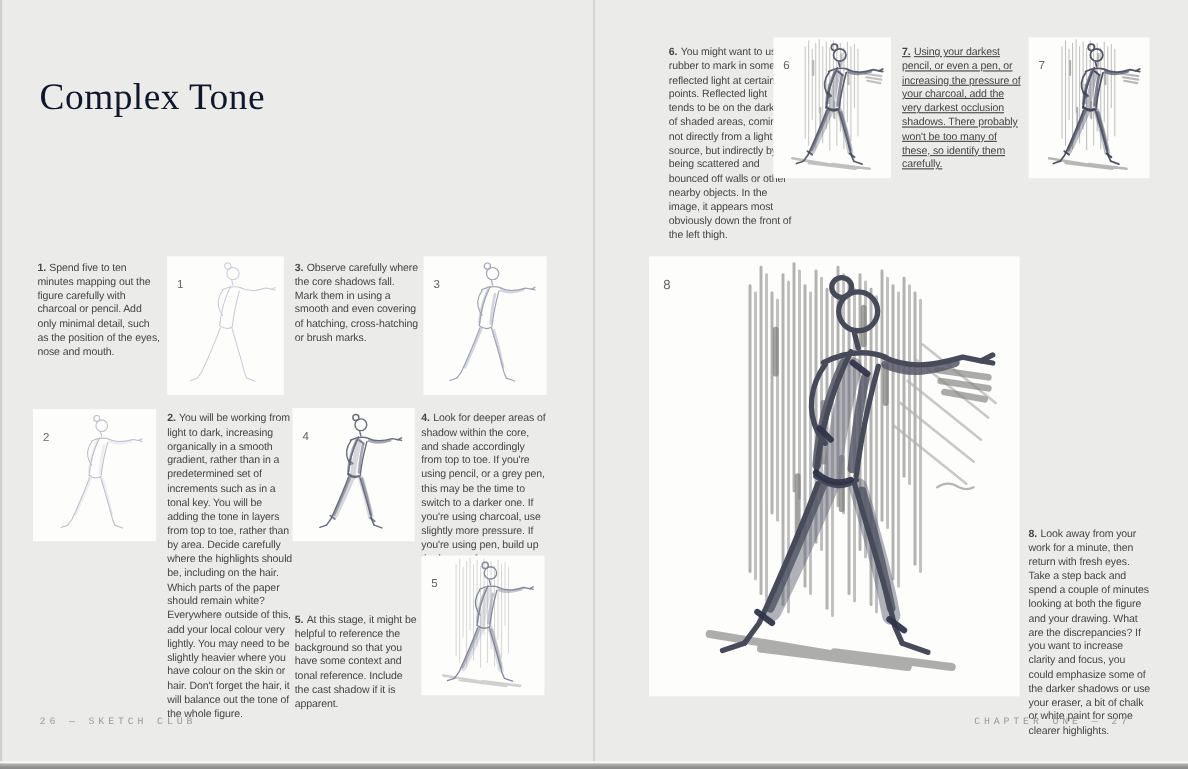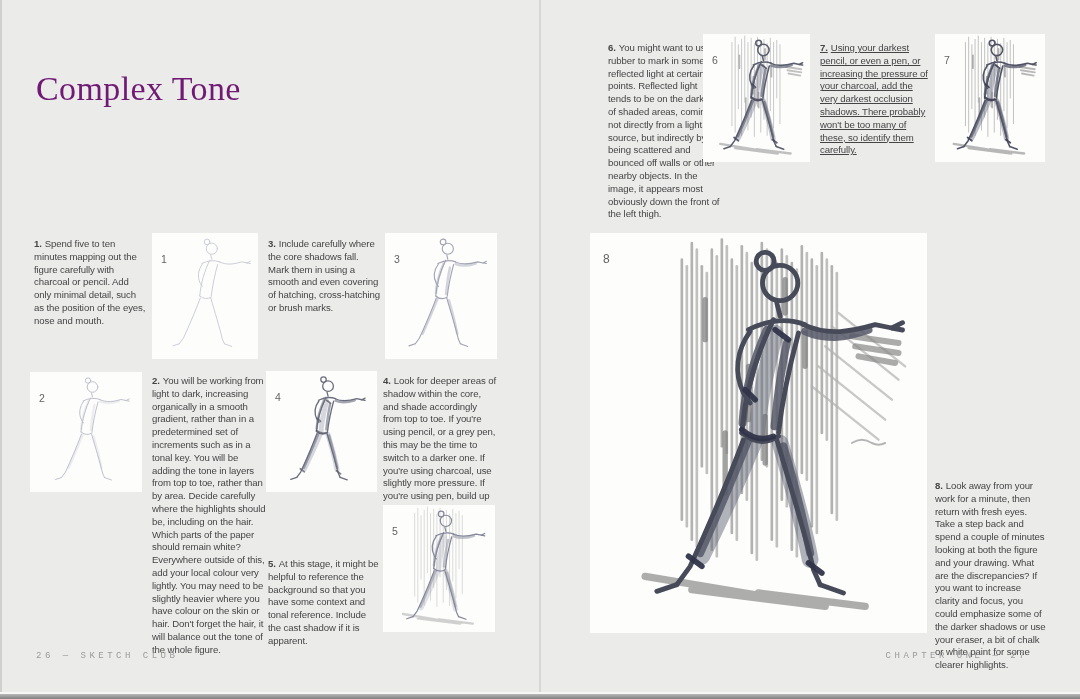--- a/index.html
+++ b/index.html
@@ -4,21 +4,21 @@
 <style>
   html,body{margin:0;padding:0;background:#ebebea;}
   .stage{position:relative;width:1080px;height:699px;background:#ebebea;overflow:hidden;
          font-family:"Liberation Sans",sans-serif;}
   .gutter{position:absolute;left:539px;top:0;width:2px;height:100%;background:#d6d6d4;}
   .edge-left{position:absolute;left:0;top:0;width:2px;height:100%;background:#cfcfcd;}
   .edge-white{position:absolute;left:0;bottom:5px;width:100%;height:2px;background:#f7f7f6;}
   .edge-bottom{position:absolute;left:0;bottom:0;width:100%;height:5px;
                background:linear-gradient(#b9b9b9,#7e7e7e);}
   .title{position:absolute;left:36px;top:70px;font-family:"Liberation Serif","DejaVu Serif",serif;
-         font-size:34px;color:#701a75;letter-spacing:.4px;}
+         font-size:34px;color:#0f172a;letter-spacing:.4px;}
   .step{position:absolute;font-size:9.6px;line-height:12.8px;letter-spacing:-.1px;color:#454545;}
   .step b{font-weight:bold;margin-right:3px;}
   .panel{position:absolute;background:#fdfdfc;}
   .panel svg{position:absolute;left:0;top:0;width:100%;height:100%;display:block;}
   .fig-num{position:absolute;left:9px;top:20px;font-size:10.5px;color:#636363;}
   .panel-large .fig-num{left:13px;top:19px;font-size:12px;}
   .footer{position:absolute;top:651px;font-family:"Liberation Mono","DejaVu Sans Mono",monospace;
           font-size:9px;letter-spacing:3.5px;color:#9b9b9b;white-space:nowrap;}
   .footer-right{right:52px;text-align:center;}
   svg path, svg line, svg circle{fill:none;stroke-linecap:round;stroke-linejoin:round;}
@@ -103,21 +103,21 @@
     </div>
 
     <div class="panel" style="left:152px;top:233px;width:106px;height:126px;">
       <svg viewBox="0 0 100 120">
         <use href="#pose" style="color:#c9cbd6" stroke-width="0.9"></use>
       </svg>
       <span class="fig-num">1</span>
     </div>
 
     <div class="step" style="left:268px;top:238px;width:114px;">
-      <b>3.</b><span>Include carefully where the core shadows fall. Mark them in using a smooth and even covering of hatching, cross-hatching or brush marks.</span>
+      <b>3.</b><span>Observe carefully where the core shadows fall. Mark them in using a smooth and even covering of hatching, cross-hatching or brush marks.</span>
     </div>
 
     <div class="panel" style="left:385px;top:233px;width:112px;height:126px;">
       <svg viewBox="0 0 100 120">
         <use href="#shade" style="color:#b3b5c2;opacity:.55"></use>
         <use href="#pose" style="color:#a2a4b4" stroke-width="1.05"></use>
       </svg>
       <span class="fig-num">3</span>
     </div>
 

